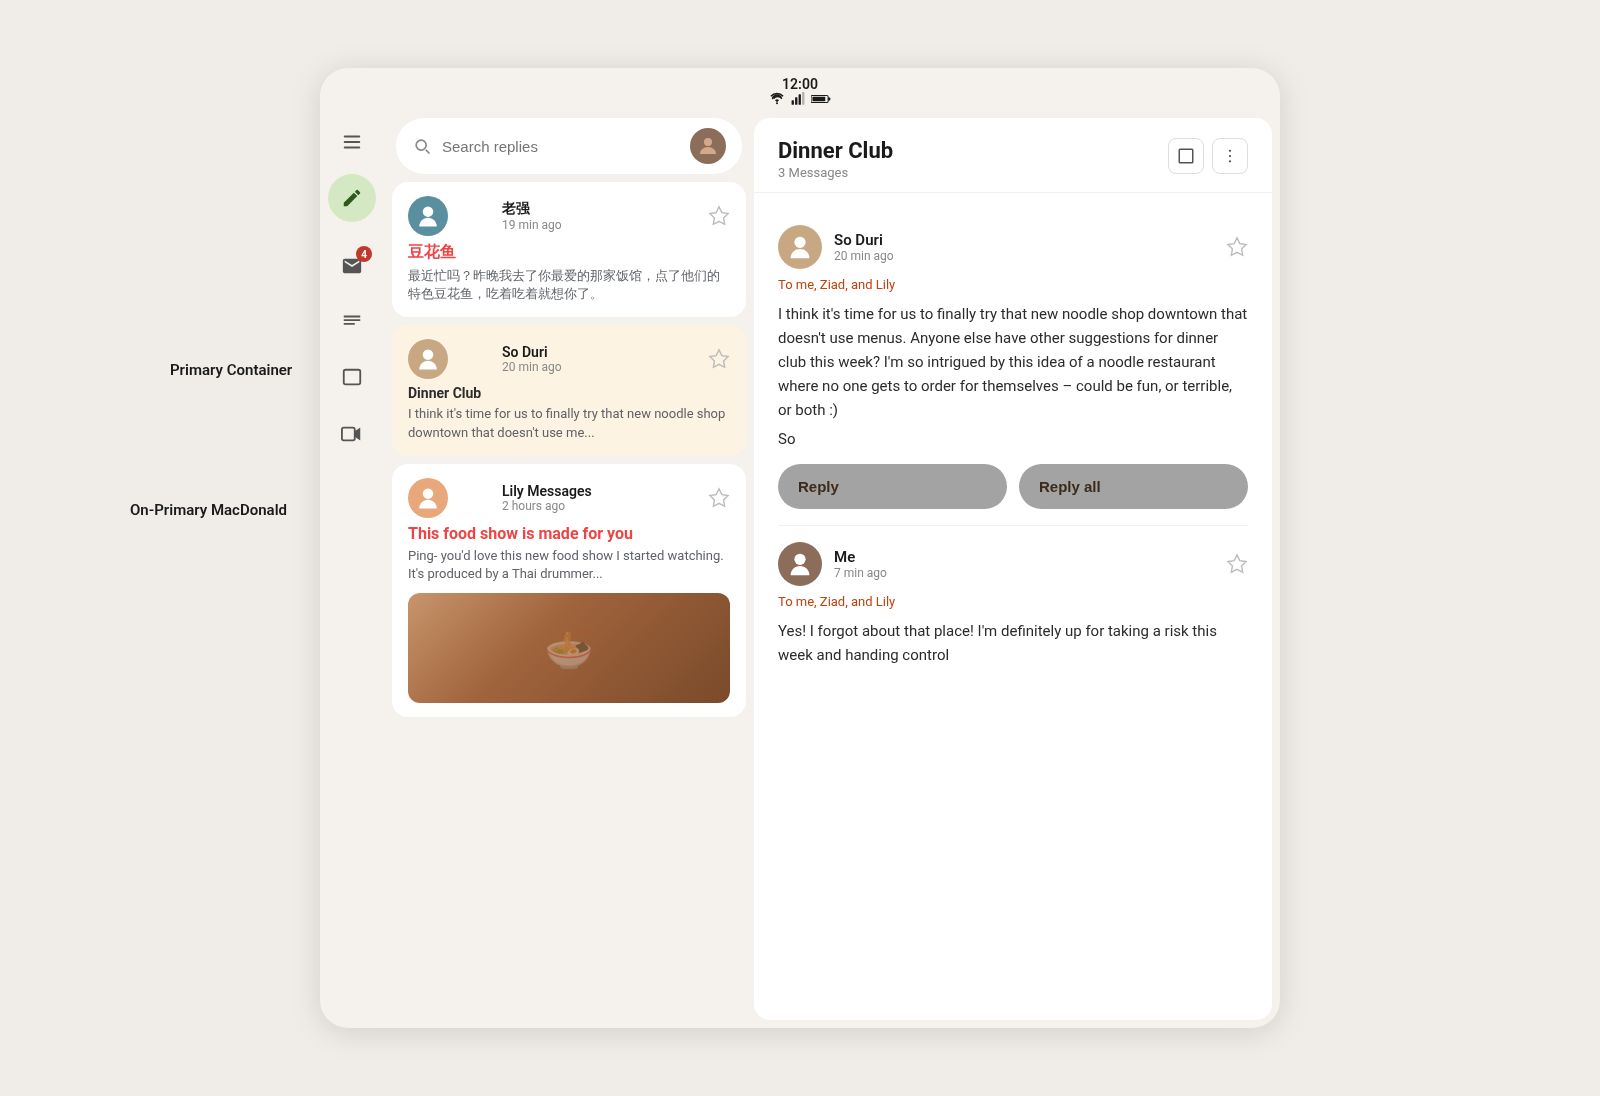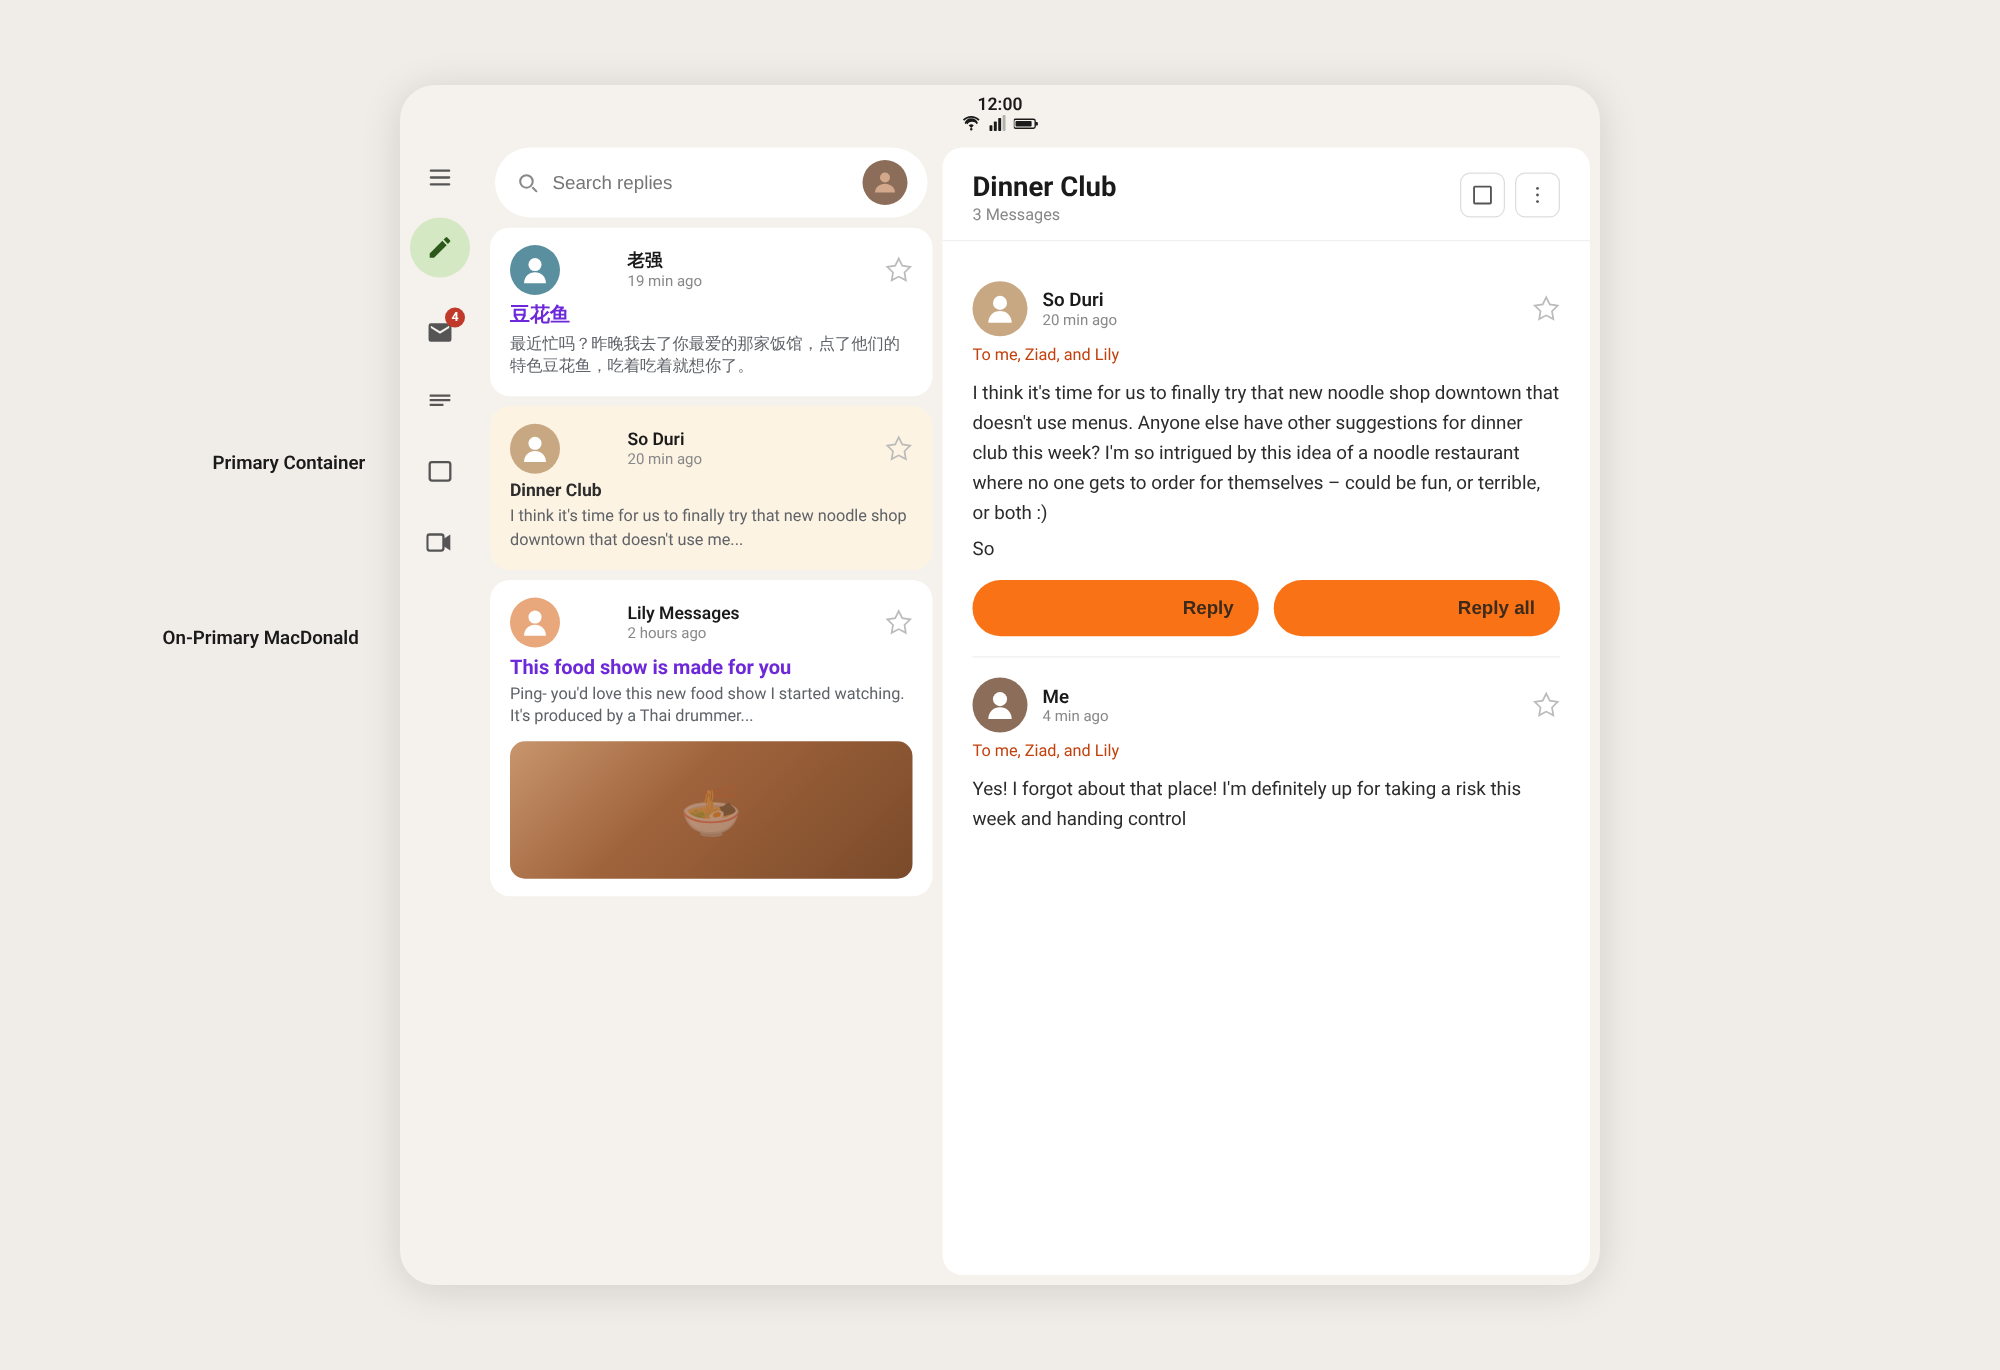--- a/index.html
+++ b/index.html
@@ -196,21 +196,21 @@
     .star-icon {
       width: 22px;
       height: 22px;
       color: #bbb;
       cursor: pointer;
     }
 
     .email-card-subject {
       font-size: 16px;
       font-weight: 700;
-      color: #6d28d9;
+      color: #ef4444;
       margin-bottom: 4px;
     }
     .email-card-preview {
       font-size: 13px;
       color: #5f6368;
       line-height: 1.4;
     }
 
     
     .email-detail-panel {
@@ -322,26 +322,26 @@
     .reply-actions {
       display: flex;
       gap: 12px;
       margin-top: 16px;
     }
     .reply-btn {
       flex: 1;
       padding: 14px 20px;
       border: none;
       border-radius: 28px;
-      background: #f97316;
+      background: #a3a3a3;
       font-size: 15px;
       font-weight: 600;
       color: #3c2a1a;
       cursor: pointer;
-      text-align: right;
+      text-align: left;
     }
     .annotation-label {
       font-size: 15px;
       font-weight: 600;
       color: #1a1a1a;
       white-space: nowrap;
     }
 
     
     .food-image {
@@ -594,21 +594,21 @@
           <div class="message-block">
             <div class="message-header">
               <div class="avatar-large" style="background:#8b6d5a;">
                 <svg width="30" height="30" viewBox="0 0 32 32" fill="white">
                   <circle cx="16" cy="11" r="6"></circle>
                   <path d="M6 28c0-6 4.5-10 10-10s10 4 10 10"></path>
                 </svg>
               </div>
               <div class="message-meta">
                 <div class="message-sender">Me</div>
-                <div class="message-time">4 min ago</div>
+                <div class="message-time">7 min ago</div>
               </div>
               <svg width="22" height="22" viewBox="0 0 24 24" fill="none" stroke="#bbb" stroke-width="1.5" class="star-icon">
                 <path d="M12 2l3.09 6.26L22 9.27l-5 4.87 1.18 6.88L12 17.77l-6.18 3.25L7 14.14 2 9.27l6.91-1.01L12 2z"></path>
               </svg>
             </div>
             <div class="message-to">To me, Ziad, and Lily</div>
             <div class="message-body">Yes! I forgot about that place! I'm definitely up for taking a risk this week and handing control</div>
           </div>
 
         </div>

